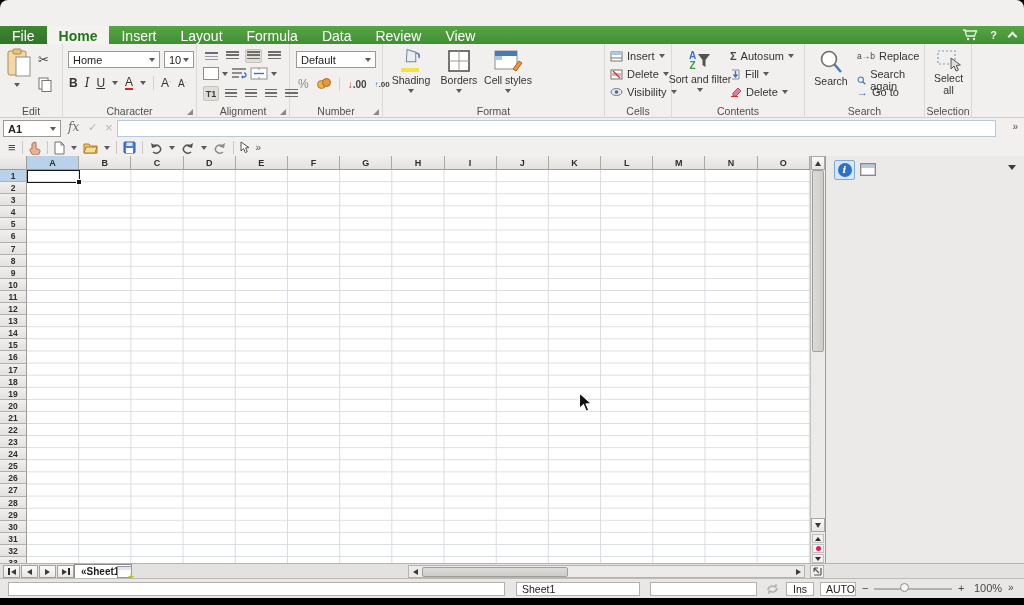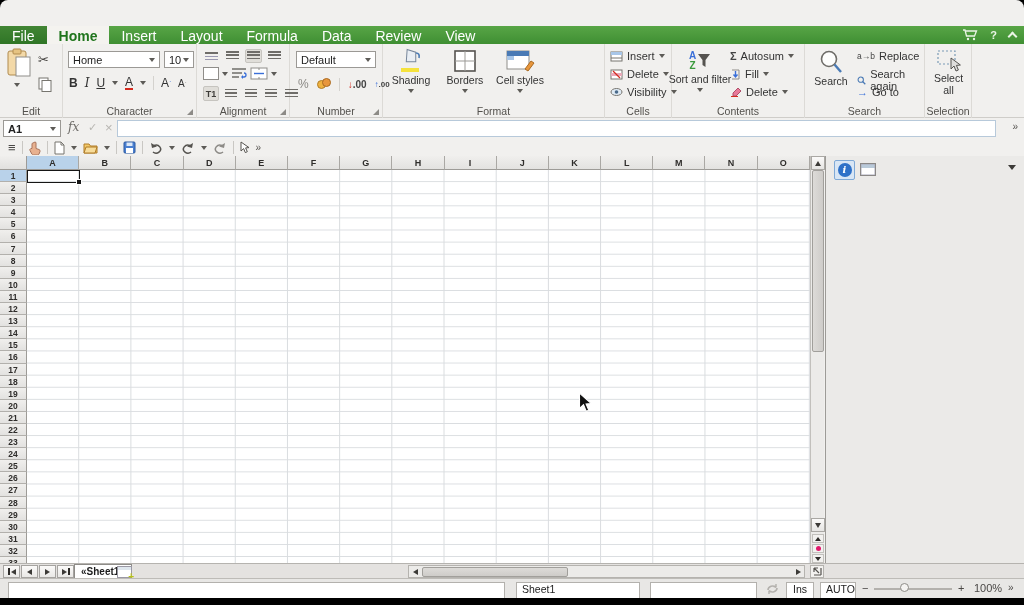--- a/index.html
+++ b/index.html
@@ -82,21 +82,21 @@
   .navbar{width:2px;height:7px;background:#2d2b28;}
   .stab{position:absolute;left:74px;top:0;height:15px;background:#fff;border:1px solid #8e8c88;border-bottom:none;font-size:10px;font-weight:700;color:#1c1c1c;padding:1px 6px 0 6px;}
   .addsheet{position:absolute;left:117px;top:2px;width:15px;height:12px;background:linear-gradient(#dfe7ee 0 3px,#fff 3px);border:1px solid #9a98a4;}
   .addsheet::after{content:"+";position:absolute;right:-3px;bottom:-5px;color:#b8c21a;font-weight:700;font-size:10px;}
   .hscroll{position:absolute;left:408px;top:1px;width:397px;height:13px;background:#ecebe9;border:1px solid #b5b3af;}
   .hthumb{position:absolute;left:13px;top:0.5px;width:146px;height:10px;background:linear-gradient(#dddbd8,#ceccc9);border:1px solid #a19f9b;border-radius:2px;}
   .hbtn{position:absolute;top:0;width:12px;height:11px;display:flex;align-items:center;justify-content:center;}
   .cornerbtn{position:absolute;left:810px;top:1px;width:14px;height:13px;background:#f2f1ef;border:1px solid #b5b3af;display:flex;align-items:center;justify-content:center;}
   
   .statusbar{position:absolute;left:0;top:578px;width:1024px;height:20px;background:#e8e7e5;border-top:1px solid #bdbbb7;}
-  .sfield{position:absolute;top:3px;height:24px;background:#fff;border:1px solid #b3b1ad;font-size:10.5px;color:#222;padding:0 5px;line-height:12px;}
+  .sfield{position:absolute;top:3px;height:14px;background:#fff;border:1px solid #b3b1ad;font-size:10.5px;color:#222;padding:0 5px;line-height:12px;}
   .szoom{position:absolute;top:3px;font-size:11px;color:#4a4846;}
   .sliderline{position:absolute;top:9px;width:78px;height:2px;background:#b3b1ad;}
   .sliderknob{position:absolute;top:4px;width:9px;height:9px;border-radius:50%;background:#f5f4f2;border:1px solid #8e8c88;}
   .blackstrip{position:absolute;left:0;top:598px;width:1024px;height:7px;background:#000;}
   
   .cursor{position:absolute;left:578px;top:392px;z-index:50;}
 </style>
 </head>
 <body>
 
@@ -233,21 +233,21 @@
           </span>
         <span style="width:1px;height:13px;background:#d4d2ce"></span>
         <span style="font-size:10px;font-weight:700;color:#444"><span style="color:#d42a1e">↓</span><span>.00</span></span>
         <span style="font-size:8px;font-weight:700;color:#444"><span style="color:#3a6fd8">↑</span><span>.00</span></span>
       </div>
       <div class="glabel">Number</div>
       <div class="launcher"></div>
     </div>
 
     <div class="rg" style="left:383px;width:222px">
-      <div style="position:absolute;left:4px;top:3px;display:flex;gap:6px">
+      <div style="position:absolute;left:4px;top:3px;display:flex;">
         <div class="bigbtn" style="width:48px">
           <svg width="28" height="28" viewBox="0 0 28 28">
               <path d="M8 4 l9 0 3 9 -9 3 z" fill="#e9eef4" stroke="#77869a" transform="rotate(18 14 10)"></path>
               <path d="M19 6 q4 0 3 5" fill="none" stroke="#4a7ab5" stroke-width="1.6"></path>
               <rect x="4" y="21" width="18" height="4" fill="#f5e23c"></rect>
             </svg>
           <span>Shading</span>
             <span class="chev" style="margin-top:2px"></span>
         </div>
         <div class="bigbtn" style="width:48px">

